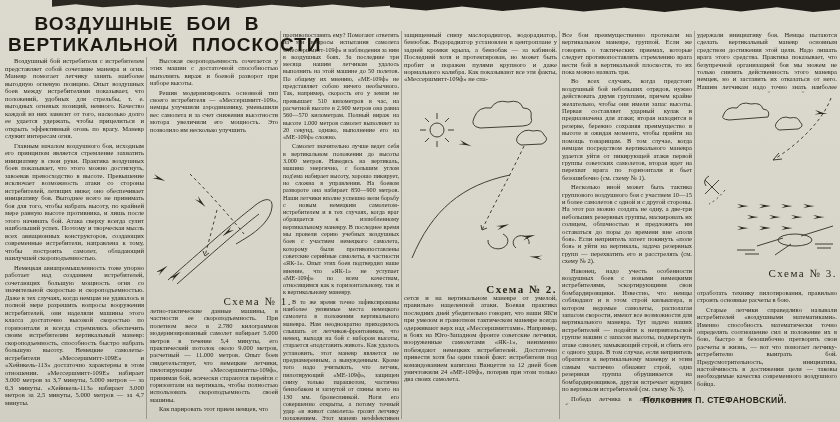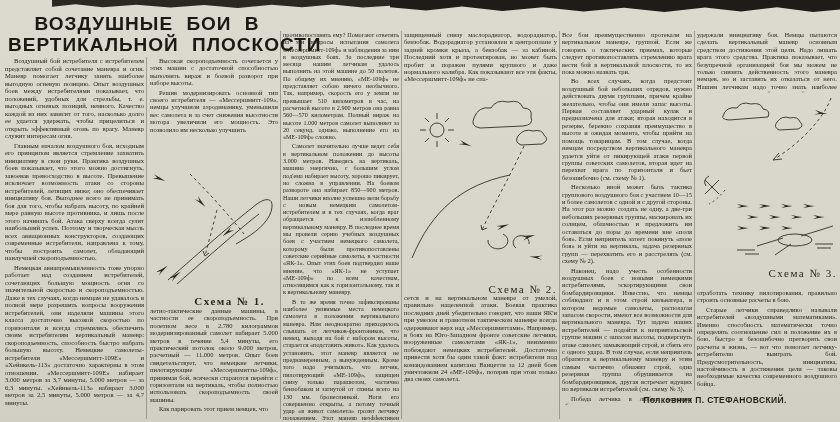--- a/index.html
+++ b/index.html
@@ -71,21 +71,21 @@
       </g>
       <g class="inkf">
         <use href="#pln" transform="translate(4 8) rotate(22)"></use>
         <use href="#pln" transform="translate(48 30) rotate(46)"></use>
         <use href="#pln" transform="translate(6 106) rotate(-38)"></use>
         <use href="#pln" transform="translate(19 112) rotate(-38)"></use>
         <use href="#pln" transform="translate(84 64) rotate(142)"></use>
       </g>
     </svg>
   </div>
-  <div class="caption" style="left:137px;top:295px;width:128px;font-weight:bold;">Схема № 1.</div>
+  <div class="caption" style="left:164px;top:295px;width:128px;">Схема № 1.</div>
 
   <div class="col" style="left:150px;top:307px;width:128px;height:112px;">
     <p class="cont">летно-тактические данные машины, в частности ее скороподъемность. При полетном весе в 2.780 килограммов модернизированный самолет набирает 5.000 метров в течение 5,4 минуты, его практический потолок около 9.000 метров, расчетный — 11.000 метров. Опыт боев свидетельствует, что немецкие летчики, пилотирующие «Мессершмитты-109ф», принимая бой, всячески стараются перейти с горизонтали на вертикаль, чтобы полностью использовать скороподъемность своей машины.</p>
     <p>Как парировать этот прием немцев, что</p>
   </div>
 
   <div class="col" style="left:283px;top:31px;width:116px;height:389px;font-size:6.2px;line-height:7.3px;">
     <p class="cont">противопоставить ему? Помогают ответить на эти вопросы испытания самолета «Мессершмитт-109ф» и наблюдения за ним в воздушных боях. За последние три месяца нашим летчикам удалось выполнить на этой машине до 50 полетов. По общему их мнению, «МЕ-109ф» не представляет собою ничего необычного. Так, например, скорость его у земли не превышает 510 километров в час, на расчетной высоте в 2.900 метров она равна 560—570 километрам. Полный вираж на высоте 1.000 метров самолет выполняет за 20 секунд, однако, выполнение его на «МЕ-109ф» сложно.</p>
     <p>Самолет значительно лучше ведет себя в вертикальном положении до высоты 3.000 метров. Наведясь на вертикаль, машина энергично, с большим углом под'ема набирает высоту, хорошо пикирует, но сложна в управлении. На боевом развороте она набирает 850—900 метров. Наши летчики вполне успешно вели борьбу с новым немецким самолетом-истребителем и в тех случаях, когда враг обращается к излюбленному вертикальному маневру. В последнее время мы провели серию учебных воздушных боев с участием немецкого самолета, которому были противопоставлены советские серийные самолеты, в частности «ЯК-1». Опыт этих боев подтвердил наше мнение, что «ЯК-1» не уступает «МЕ-109ф» по всем качествам, относящимся как к горизонтальному, так и к вертикальному маневру.</p>
     <p>В то же время точно зафиксированы наиболее уязвимые места немецкого самолета в положении вертикального маневра. Нам неоднократно приходилось слышать от летчиков-фронтовиков, что немец, выходя на бой с набором высоты, старается «подставить живот». Как удалось установить, этот маневр является не преднамеренным, а вынужденным. Кроме того надо учитывать, что летчик, пилотирующий «МЕ-109ф», защищен снизу только парашютом, частично бензобаком и загнутой от спины всего на 130 мм. бронеспинкой. Ноги его совершенно открыты, а потому точный удар «в живот самолета» грозит летчику поражением. Этот маневр неэффективен еще и потому, что у самолета остаются незащищенными следующие хорошо поражаемые места: ничем не</p>
@@ -109,21 +109,21 @@
         <path d="M78 142l-1-5M78 142l5-2"></path>
       </g>
       <g class="inkf">
         <use href="#pln" transform="translate(56 52) rotate(18)"></use>
         <use href="#pln" transform="translate(92 138) rotate(-18)"></use>
         <use href="#pln" transform="translate(118 148) rotate(-14)"></use>
         <use href="#pln" transform="translate(138 172) rotate(185)"></use>
       </g>
     </svg>
   </div>
-  <div class="caption" style="left:404px;top:283px;width:153px;">Схема № 2.</div>
+  <div class="caption" style="left:404px;top:283px;width:153px;font-weight:bold;">Схема № 2.</div>
 
   <div class="col" style="left:404px;top:294px;width:153px;height:126px;font-size:6.6px;">
     <p class="cont">сется и на вертикальном маневре от умелой, правильно нацеленной атаки. Боевая практика последних дней убедительно говорит, что наши ЯК'и при умелом и грамотном тактическом маневре всегда одерживают верх над «Мессершмиттами». Например, в боях на Юго-Западном фронте советские летчики, вооруженные самолетами «ЯК-1», неизменно побеждают немецких истребителей. Достаточно привести хотя бы один такой факт: истребители под командованием капитана Ванцетти за 12 дней боев уничтожили 24 «МЕ-109ф», потеряв при этом только два своих самолета.</p>
   </div>
 
   <div class="col" style="left:562px;top:31px;width:130px;height:374px;">
     <p class="cont">Все бои преимущественно протекали на вертикальном маневре, группой. Если же говорить о тактических приемах, которые следует противопоставлять стремлению врага вести бой в вертикальной плоскости, то их пока можно назвать три.</p>
     <p>Во всех случаях, когда предстоит воздушный бой небольших отрядов, нужно действовать двумя группами, причем крайне желательно, чтобы они имели запас высоты. Первая составляет ударный кулак и предназначена для атаки; вторая находится в резерве, бережно сохраняя преимущество в высоте и ожидая момента, чтобы прийти на помощь товарищам. В том случае, когда немцам посредством вертикального маневра удается уйти от пикирующей атаки первой группы советских самолетов, вторая идет на перехват врага по горизонтали и бьет безошибочно (см. схему № 1).</p>
     <p>Несколько иной может быть тактика группового воздушного боя с участием 10—15 и более самолетов с одной и с другой стороны. На этот раз можно создать не одну, а две-три небольших резервных группы, маскировать их солнцем, облачностью и предложить им оставаться до поры до времени вне «поля боя». Если неприятель затеет покинуть «поле боя» и уйти на вертикаль, задача резервных групп — перехватить его и расстрелять (см. схему № 2).</p>
     <p>Наконец, надо учесть особенности воздушных боев с новыми немецкими истребителями, эскортирующими свои бомбардировщики. Известно, что немцы соблюдают и в этом строй кильватера, в котором ведомые самолеты, располагая запасом скорости, имеют все возможности для вертикального маневра. Тут задача наших истребителей — подойти к неприятельской группе машин с запасом высоты, подвергнуть атаке самолет, замыкающий строй, и сбить его с одного удара. В том случае, если неприятель обратится к вертикальному маневру и этим самым частично обнажит строй, одна резервная группа обрушивается на бомбардировщиков, другая встречает идущих по вертикали истребителей (см. схему № 3).</p>

